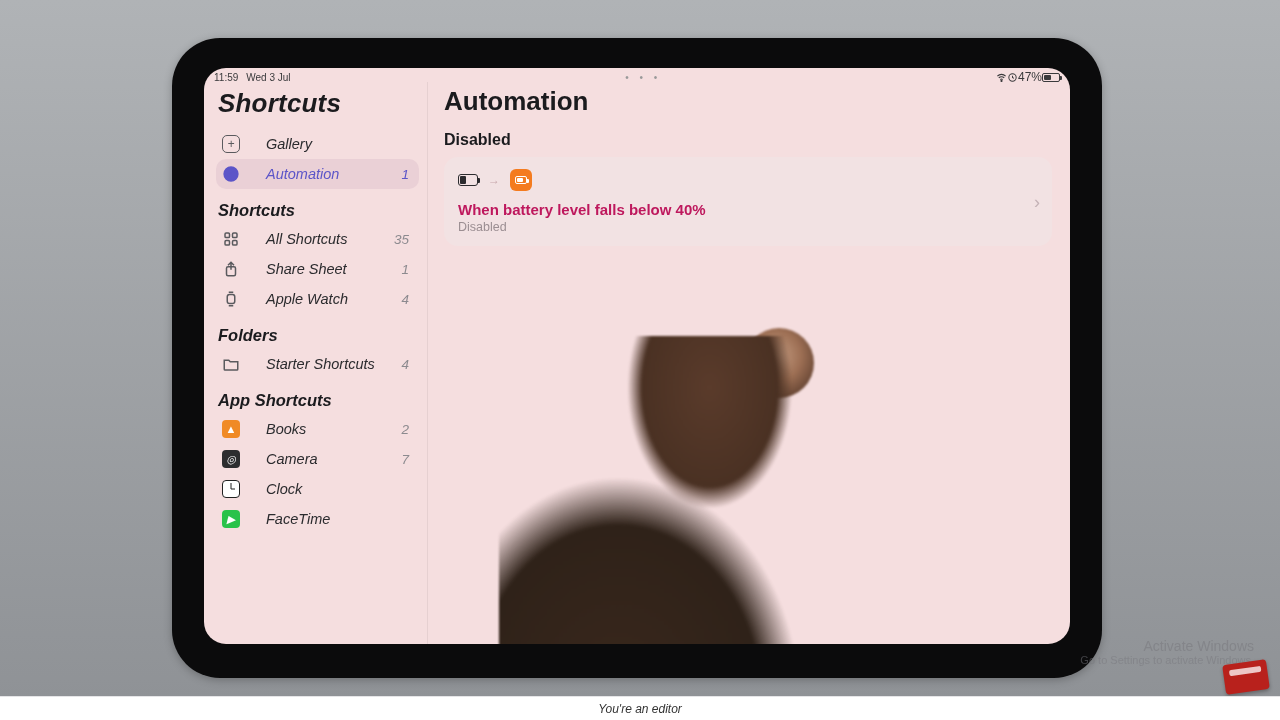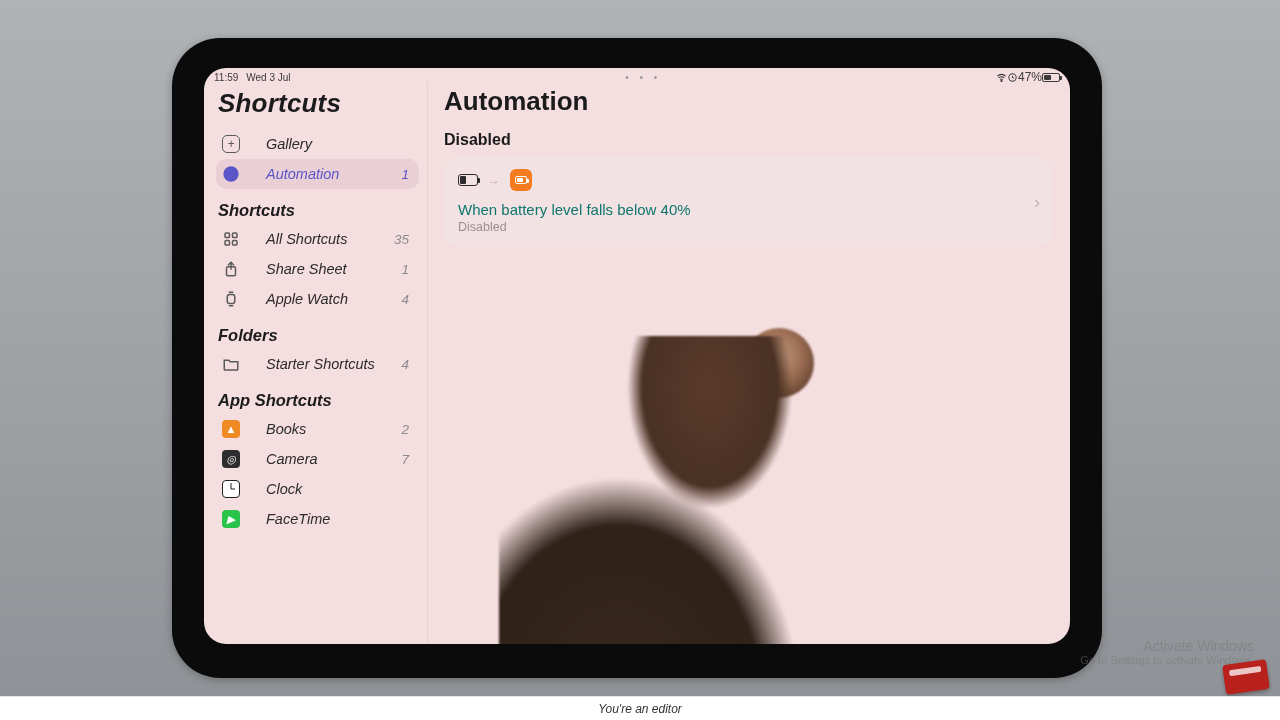--- a/index.html
+++ b/index.html
@@ -67,21 +67,21 @@
   }
   .card-icons { display:flex; align-items:center; gap:10px; margin-bottom:10px;}
   .ci-batt { width:20px; height:12px; border:1.4px solid #2b2b2e; border-radius:3px; position:relative;}
   .ci-batt:after{content:"";position:absolute;right:-3px;top:3px;width:2px;height:5px;background:#2b2b2e;border-radius:0 1px 1px 0;}
   .ci-batt .f{position:absolute;left:1px;top:1px;bottom:1px;width:35%;background:#2b2b2e;border-radius:1px;}
   .ci-arrow { color:#c9a9ad; font-size:12px;}
   .ci-orange { width:22px; height:22px; background:#f47b1f; border-radius:6px; display:flex; align-items:center; justify-content:center;}
   .ci-orange .ob { width:12px; height:8px; border:1.4px solid #fff; border-radius:2px; position:relative;}
   .ci-orange .ob:after{content:"";position:absolute;right:-3px;top:1.5px;width:2px;height:4px;background:#fff;border-radius:0 1px 1px 0;}
   .ci-orange .ob .of{position:absolute;left:1px;top:1px;bottom:1px;width:55%;background:#fff;border-radius:1px;}
-  .card-title{ font-size:15px; font-weight:400; color:#0f766e;}
+  .card-title{ font-size:15px; font-weight:700; color:#be185d;}
   .card-sub{ font-size:12.5px; color:#9b8e92; padding-top:2px;}
   .chev{ position:absolute; right:12px; top:50%; transform:translateY(-50%); color:#c4b2b6; font-size:18px;}
 
   .home-indicator{ position:absolute; left:50%; bottom:6px; transform:translateX(-50%); width:170px; height:4px; background:#2b2b2e; border-radius:3px; opacity:.85;}
 
   
   .finger {
     position:absolute; left:295px; top:268px; width:340px; height:430px;
     background: radial-gradient(ellipse 150px 220px at 62% 12%, #5a3b2b 0%, #4a3123 45%, rgba(58,40,29,0) 55%),
                 radial-gradient(ellipse 260px 320px at 35% 85%, #3a281d 0%, #2f2219 55%, rgba(47,34,25,0) 70%);

